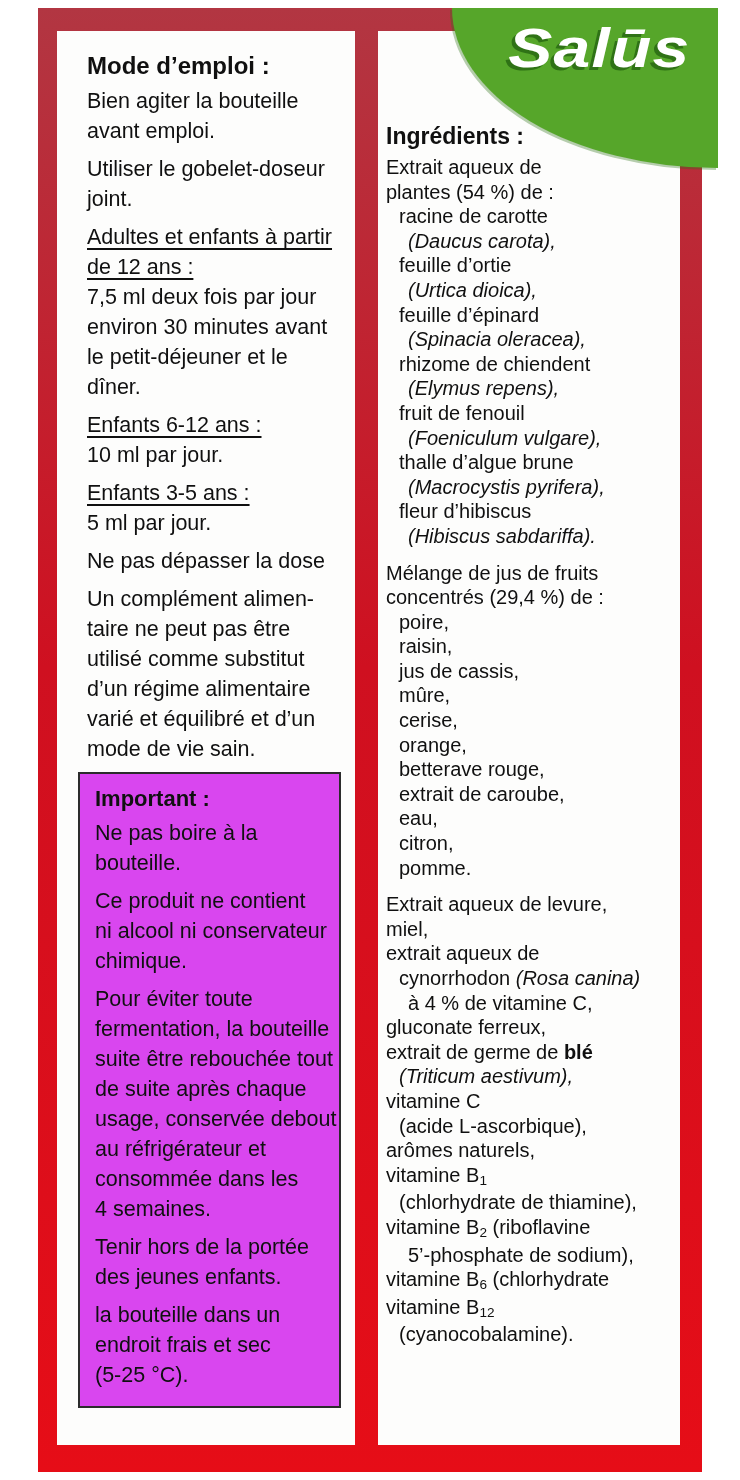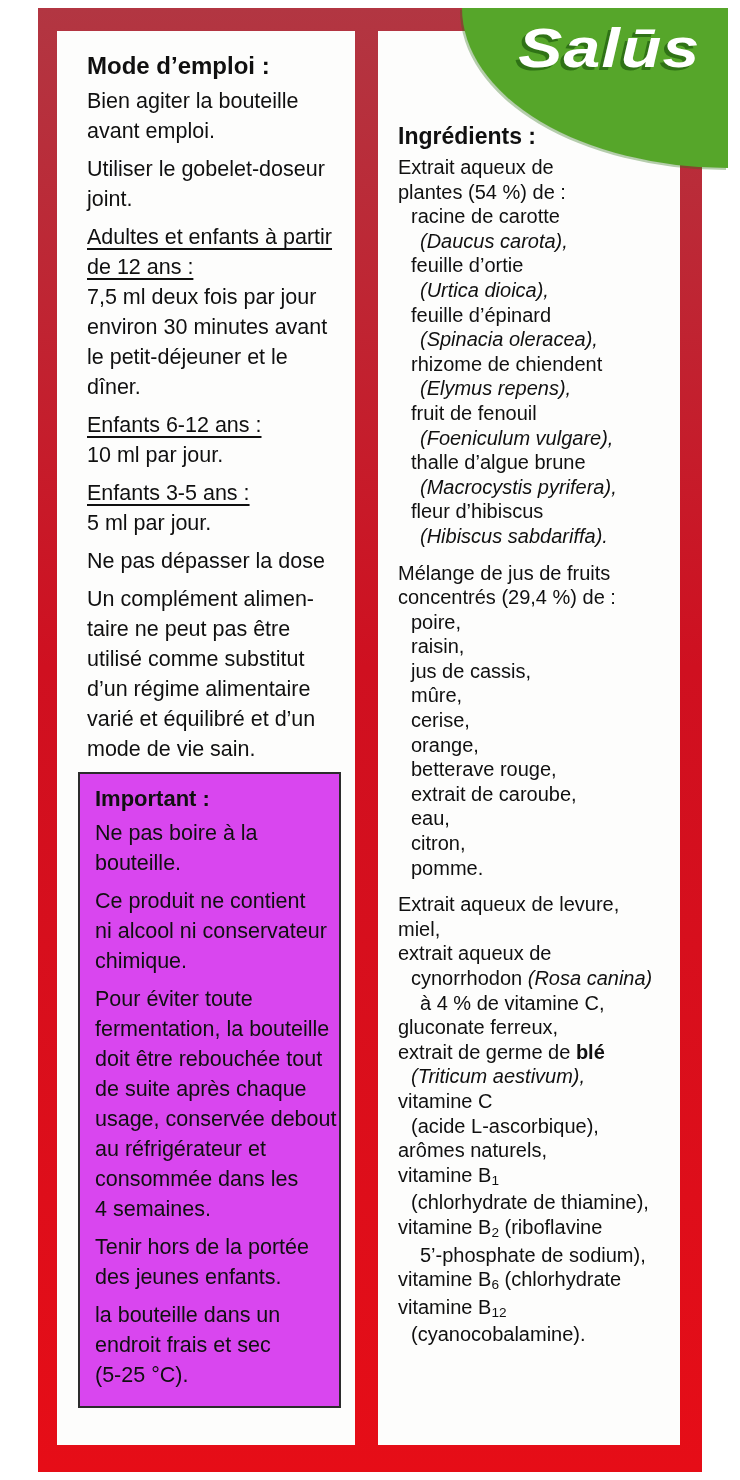--- a/index.html
+++ b/index.html
@@ -6,21 +6,21 @@
   body{
     width:740px;height:1480px;position:relative;background:#ffffff;
     font-family:"Liberation Sans", sans-serif;color:#101010;overflow:hidden;
   }
   .frame{
     position:absolute;left:38px;top:8px;width:664px;height:1464px;
     background:linear-gradient(180deg,var(--red_dark) 0%, var(--red) 45%, var(--red_bright) 100%);
   }
   .panel{position:absolute;top:31px;height:1414px;background:#fdfdfc;box-sizing:border-box;overflow:hidden;}
   .panel.left{left:57px;width:298px;padding:20px 6px 0 30px;}
-  .panel.right{left:378px;width:302px;padding:90px 4px 0 20px;}
+  .panel.right{left:378px;width:302px;padding:90px 4px 0 8px;}
   .hdg{font-weight:bold;font-size:24px;line-height:30px;margin:0 0 5px 0;}
   .panel.right .hdg{font-size:23px;margin-bottom:4px;}
   .ln{white-space:nowrap;}
   .panel.left .ln{font-size:21.5px;line-height:30px;}
   .panel.right .ln{font-size:20px;line-height:24.6px;}
   .panel.left .para{margin:0 0 8px 0;}
   .panel.right .para{margin:0 0 12px 0;}
   .ln.i1{padding-left:13px;}
   .ln.i2{padding-left:22px;}
   .s-n{font-style:normal;}
@@ -29,21 +29,21 @@
   .s-u{text-decoration:underline;text-underline-offset:4px;text-decoration-thickness:2px;}
   .s-sub{font-size:68%;position:relative;top:0.22em;}
   .imp-box{
     border:2px solid #2c2c2c;margin:6px 0 0 -9px;width:263px;box-sizing:border-box;
     padding:10px 4px 8px 15px;background:#d946ef;
   }
   .imp-box .hdg{font-size:22px;margin-bottom:4px;}
   .imp-box .ln{font-size:19px;line-height:25.4px;}
   .imp-box .para{margin:0 0 9px 0;}
   .green-corner{
-    position:absolute;top:8px;right:12px;width:266px;height:160px;
+    position:absolute;top:8px;right:22px;width:266px;height:160px;
     background:var(--green);border-bottom-left-radius:100% 100%;
     box-shadow:-2px 2px 0 0 rgba(47,114,22,0.35);
   }
   .salus{
     position:absolute;top:12px;right:28px;
     font-size:56px;font-weight:bold;font-style:italic;color:#ffffff;
     letter-spacing:1px;transform:scaleX(1.18);transform-origin:100% 0;
     text-shadow:-3px 3px 0 #2f7216;line-height:1;
   }
 </style>
@@ -99,21 +99,21 @@
           <div class="ln i0"><span class="s-n">bouteille.</span></div>
         </div>
         <div class="para">
           <div class="ln i0"><span class="s-n">Ce produit ne contient</span></div>
           <div class="ln i0"><span class="s-n">ni alcool ni conservateur</span></div>
           <div class="ln i0"><span class="s-n">chimique.</span></div>
         </div>
         <div class="para">
           <div class="ln i0"><span class="s-n">Pour éviter toute</span></div>
           <div class="ln i0"><span class="s-n">fermentation, la bouteille</span></div>
-          <div class="ln i0"><span class="s-n">doit être rebouchée tout</span></div>
+          <div class="ln i0"><span class="s-n">suite être rebouchée tout</span></div>
           <div class="ln i0"><span class="s-n">de suite après chaque</span></div>
           <div class="ln i0"><span class="s-n">usage, conservée debout</span></div>
           <div class="ln i0"><span class="s-n">au réfrigérateur et</span></div>
           <div class="ln i0"><span class="s-n">consommée dans les</span></div>
           <div class="ln i0"><span class="s-n">4 semaines.</span></div>
         </div>
         <div class="para">
           <div class="ln i0"><span class="s-n">Tenir hors de la portée</span></div>
           <div class="ln i0"><span class="s-n">des jeunes enfants.</span></div>
         </div>

